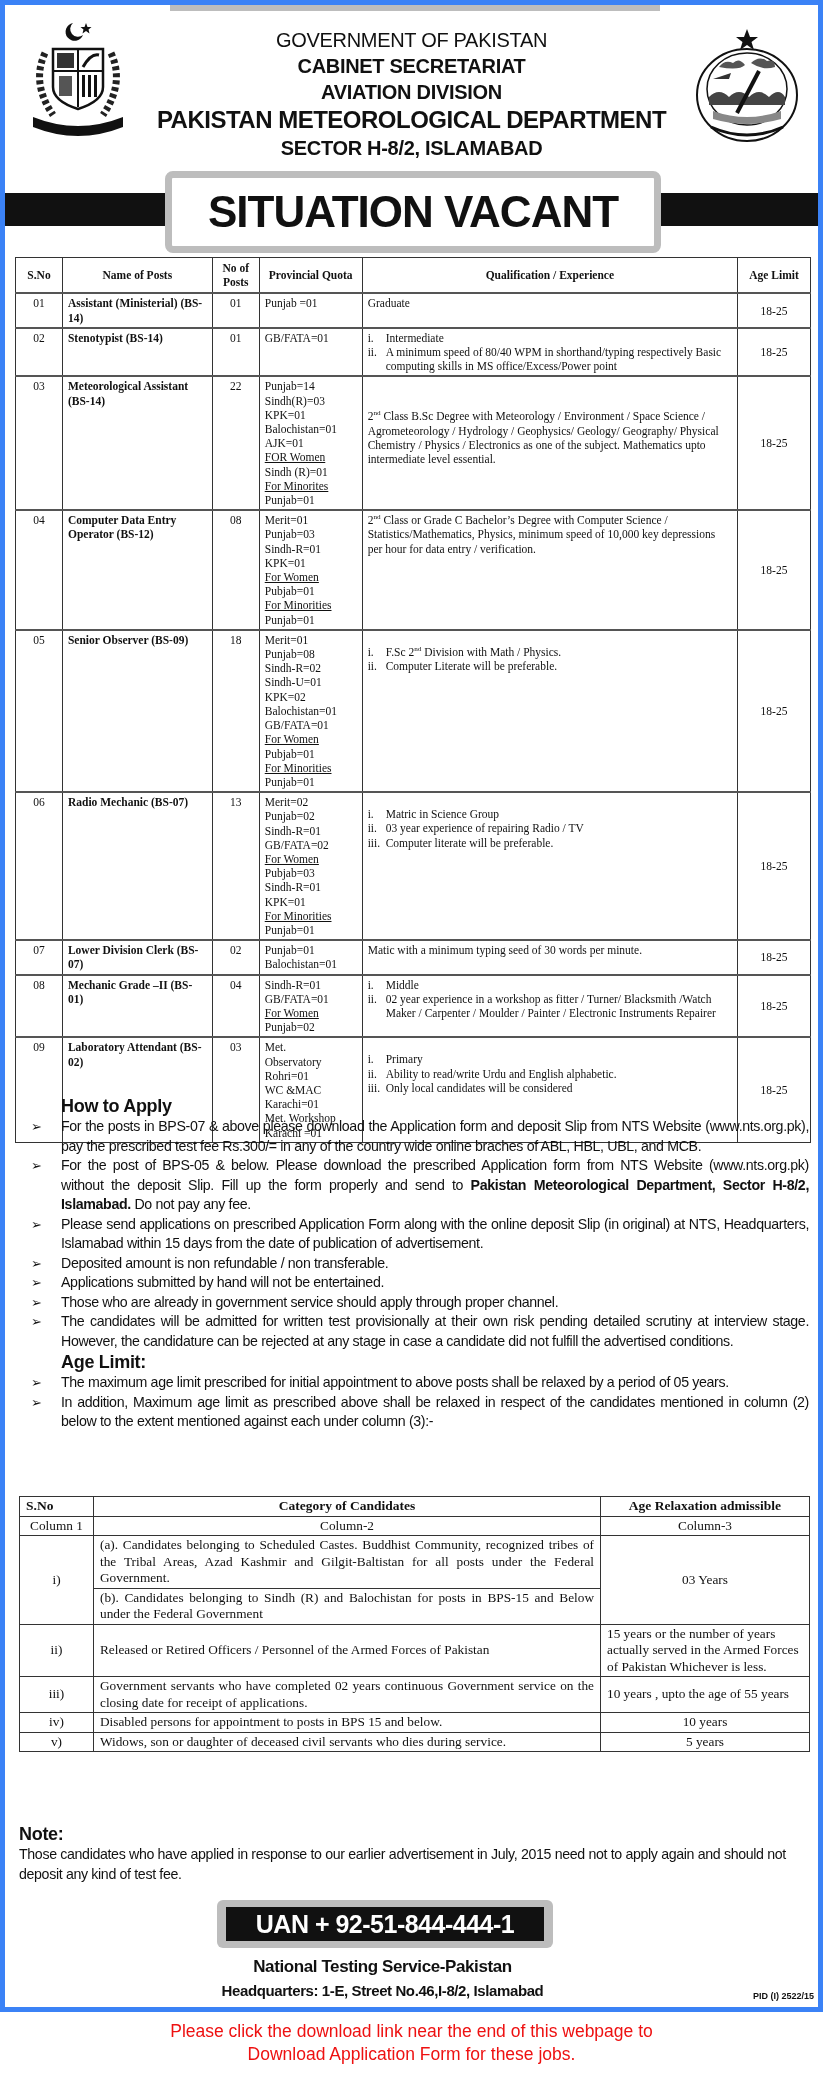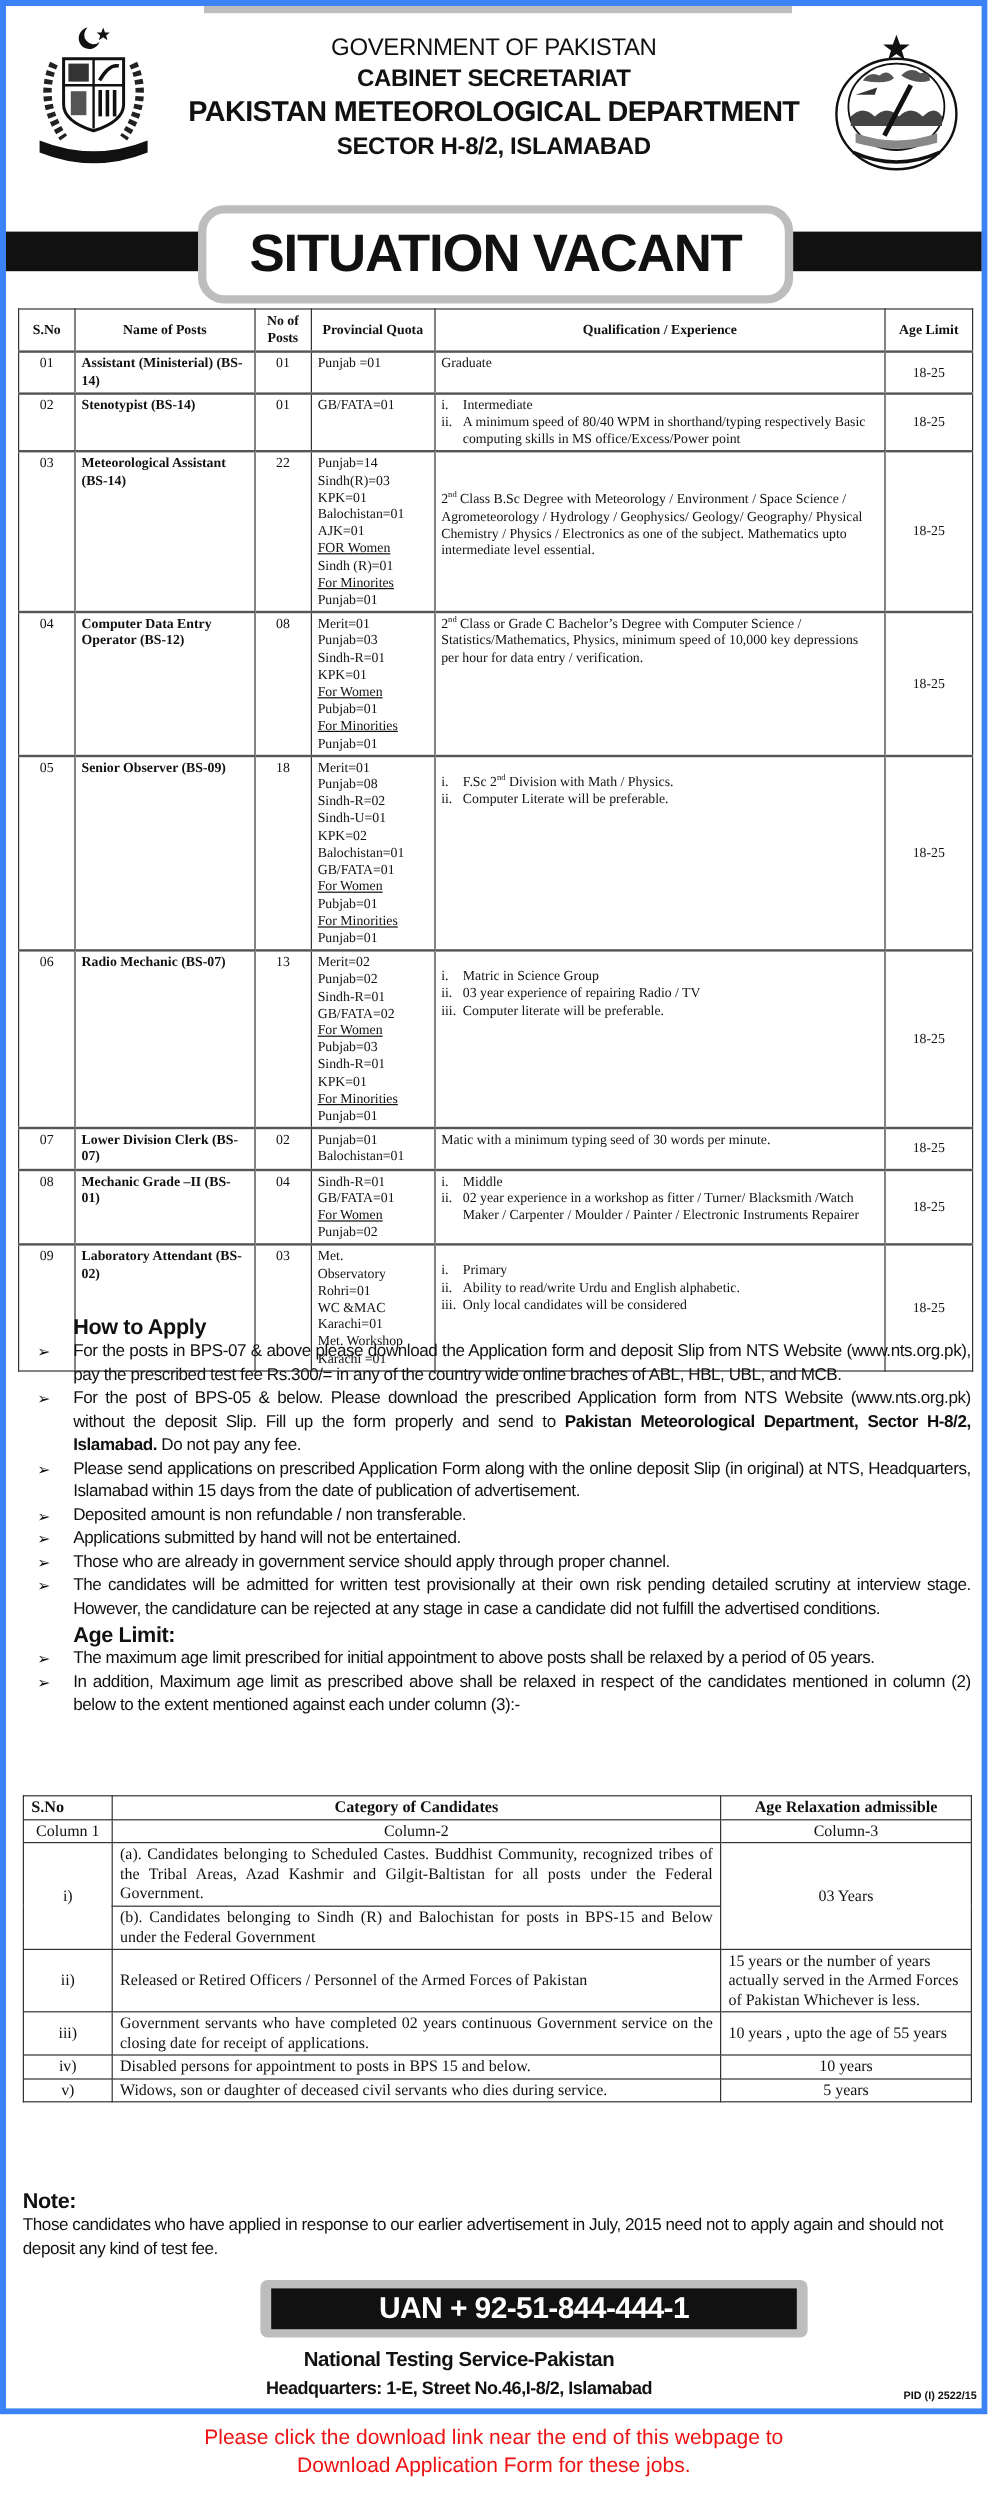--- a/index.html
+++ b/index.html
@@ -22,21 +22,21 @@
   .header .l1 { font-size: 20px; line-height: 26px; margin-top: 4px; letter-spacing: -0.3px; }
   .header .l2, .header .l3 { font-size: 20px; line-height: 26px; font-weight: bold; letter-spacing: -0.3px; }
   .header .l4 { font-size: 24px; line-height: 30px; font-weight: bold; letter-spacing: -0.5px; }
   .header .l5 { font-size: 20px; line-height: 26px; font-weight: bold; letter-spacing: -0.3px; }
   .emblem-left { position: absolute; left: 18px; top: 14px; width: 110px; height: 120px; }
   .emblem-right { position: absolute; left: 684px; top: 22px; width: 116px; height: 118px; }
 
   .banner-bar { position: absolute; left: 0; top: 188px; width: 813px; height: 33px; background: #111; }
   .banner-box {
     position: absolute; left: 160px; top: 166px; width: 496px; height: 82px;
-    background: #fff; border: 7px solid #bdbdbd; border-radius: 22px;
+    background: #fff; border: 7px solid #bdbdbd; border-radius: 8px;
     display: flex; align-items: center; justify-content: center;
   }
   .banner-box span {
     font-family: "Liberation Sans", sans-serif; font-weight: bold; font-size: 44px; letter-spacing: -1px; color: #111;
   }
 
   table.posts {
     position: absolute; left: 10px; top: 252px; width: 796px;
     border-collapse: collapse; font-size: 11.5px; line-height: 14.2px;
   }
@@ -71,21 +71,21 @@
   table.relax td.c1 { text-align: center; width: 74px; }
   table.relax td.c2 { text-align: justify; }
   table.relax td.c3 { width: 209px; }
   table.relax td.center { text-align: center; }
 
   .note { position: absolute; left: 14px; top: 1818px; width: 790px; font-family: "Liberation Sans", sans-serif; }
   .note .nt { font-weight: bold; font-size: 18px; line-height: 22px; letter-spacing: -0.3px; }
   .note p { font-size: 14.2px; line-height: 19.5px; letter-spacing: -0.35px; }
 
   .uan-wrap {
-    position: absolute; left: 212px; top: 1895px; width: 456px; height: 48px;
+    position: absolute; left: 212px; top: 1895px; width: 336px; height: 48px;
     background: #bdbdbd; border-radius: 6px; padding: 7px 9px;
   }
   .uan {
     width: 100%; height: 100%; background: #111; color: #fff;
     font-family: "Liberation Sans", sans-serif; font-weight: bold; font-size: 25px;
     display: flex; align-items: center; justify-content: center; letter-spacing: -0.5px;
   }
   .nts { position: absolute; left: 0; top: 1950px; width: 755px; text-align: center; font-family: "Liberation Sans", sans-serif; font-weight: bold; }
   .nts .n1 { font-size: 17px; line-height: 24px; letter-spacing: -0.4px; }
   .nts .n2 { font-size: 15px; line-height: 24px; letter-spacing: -0.4px; }
@@ -116,20 +116,21 @@
       <rect x="65" y="56" width="3" height="22" fill="#111"></rect>
       <rect x="71" y="56" width="3" height="22" fill="#111"></rect>
     <path d="M22 34 q-14 30 8 62" stroke="#222" stroke-width="7" fill="none" stroke-dasharray="4 3"></path>
     <path d="M88 34 q14 30 -8 62" stroke="#222" stroke-width="7" fill="none" stroke-dasharray="4 3"></path>
     <path d="M10 98 q45 18 90 0 v10 q-45 18 -90 0z" fill="#111"></path>
   </svg>
 
   <div class="header">
     <div class="l1">GOVERNMENT OF PAKISTAN</div>
     <div class="l2">CABINET SECRETARIAT</div>
+    <div class="l3">AVIATION DIVISION</div>
     <div class="l4">PAKISTAN METEOROLOGICAL DEPARTMENT</div>
     <div class="l5">SECTOR H-8/2, ISLAMABAD</div>
   </div>
 
   <svg class="emblem-right" viewBox="0 0 116 118">
     <polygon points="58,2 61,10 69,10 62.5,15 65,23 58,18 51,23 53.5,15 47,10 55,10" fill="#111"></polygon>
     <ellipse cx="58" cy="68" rx="50" ry="46" fill="#fff" stroke="#111" stroke-width="2"></ellipse>
     <ellipse cx="58" cy="62" rx="40" ry="36" fill="#fff" stroke="#111" stroke-width="1.5"></ellipse>
     <path d="M30 40 q6 -8 14 -4 q6 -6 12 2 q-6 6 -26 2z" fill="#555"></path>
     <path d="M62 36 q8 -8 16 -2 q8 -2 8 6 q-12 4 -24 -4z" fill="#555"></path>

